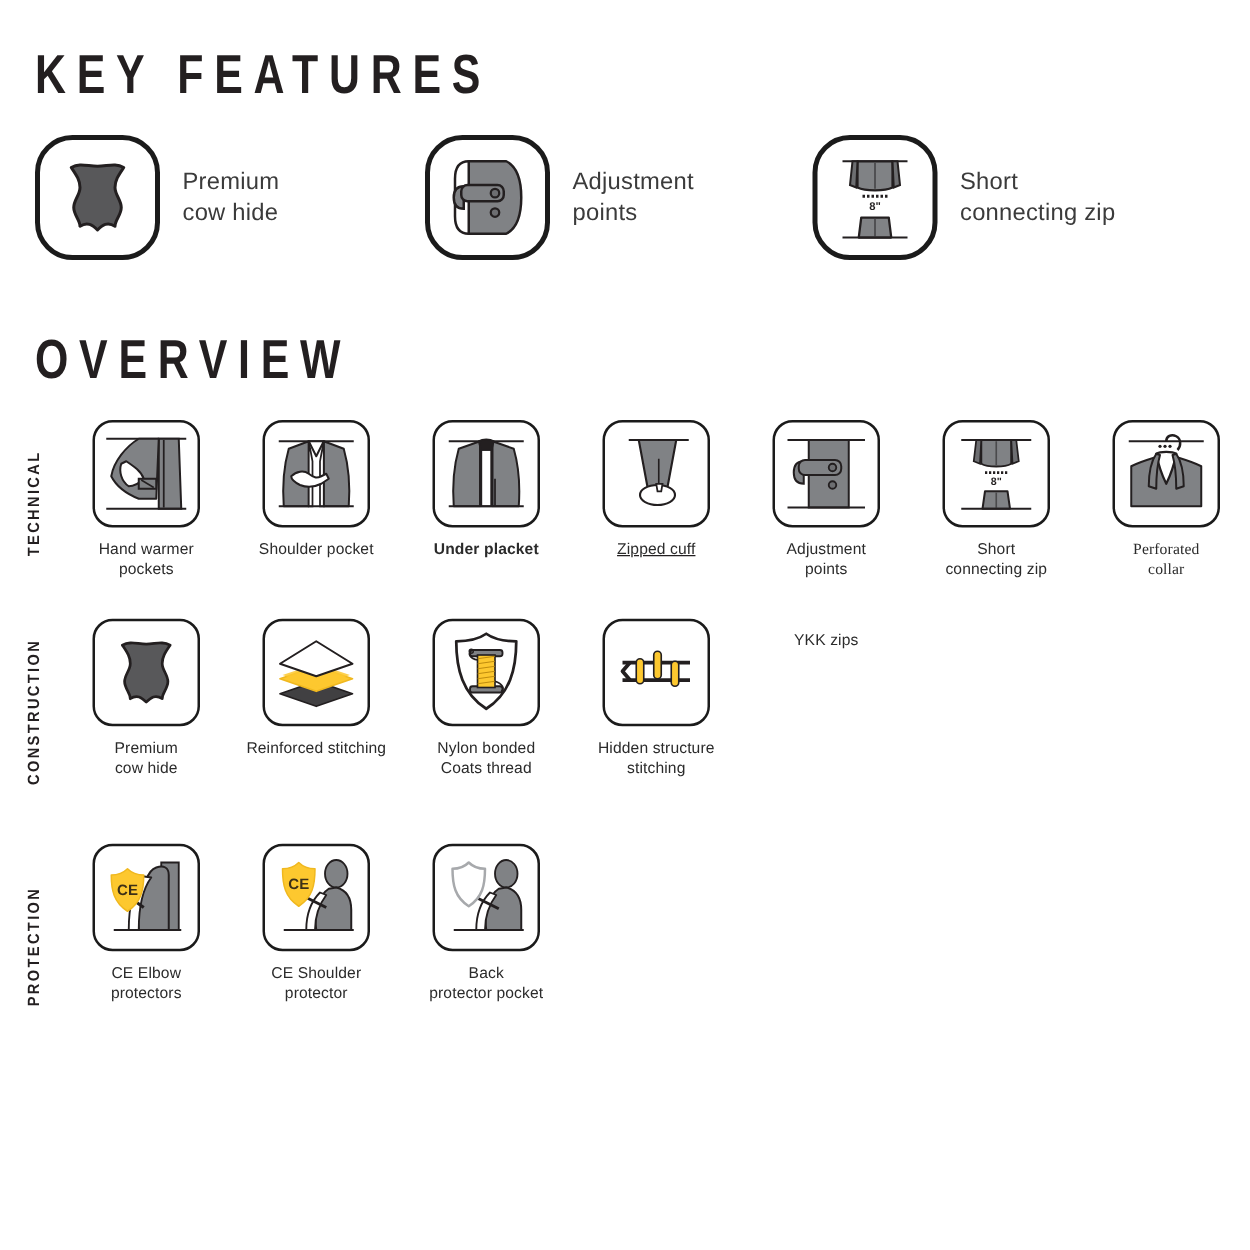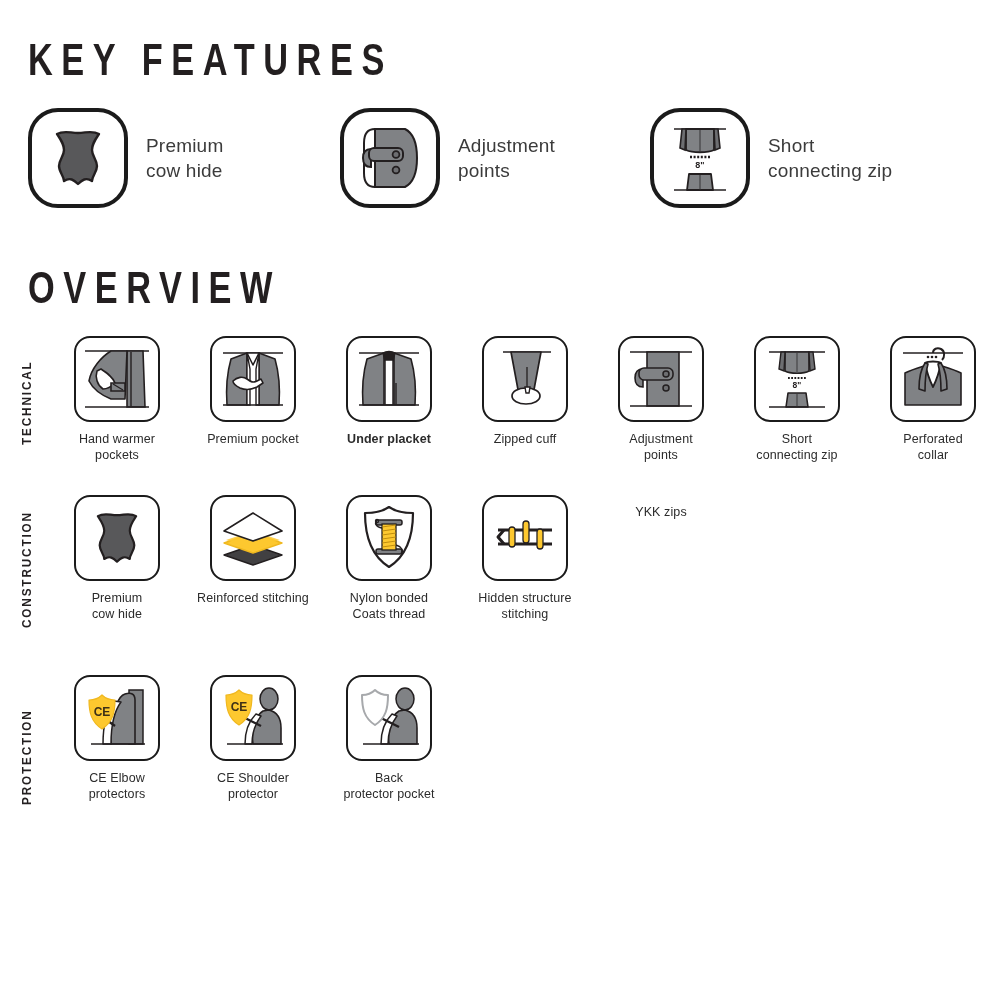--- a/index.html
+++ b/index.html
@@ -200,39 +200,39 @@
         <path d="M30 10 L14 16 C10 30 9 48 10 62 L30 62 Z" fill="#808285" stroke="#231f20" stroke-width="1.6" stroke-linejoin="round"></path>
         <path d="M42 10 L58 16 C62 30 63 48 62 62 L42 62 Z" fill="#808285" stroke="#231f20" stroke-width="1.6" stroke-linejoin="round"></path>
         <path d="M30 10 L36 22 L42 10 Z" fill="#ffffff" stroke="#231f20" stroke-width="1.6" stroke-linejoin="round"></path>
         <path d="M30 10 L33 26 L33 62 L30 62 Z" fill="#ffffff" stroke="#231f20" stroke-width="1.4"></path>
         <path d="M42 10 L39 26 L39 62 L42 62 Z" fill="#ffffff" stroke="#231f20" stroke-width="1.4"></path>
         <path d="M16 38 C20 34 26 33 30 36 C34 39 36 40 40 38 L44 36 L46 40 L40 44
                  C34 47 28 47 23 45 C19 43 16 41 16 38 Z" fill="#ffffff" stroke="#231f20" stroke-width="1.6" stroke-linejoin="round"></path>
         <line x1="6" y1="62" x2="66" y2="62" stroke="#231f20" stroke-width="1.5"></line>
       </svg>
     </div>
-    <div class="ov-label">Premium pocket</div>
+    <div class="ov-label">Shoulder pocket</div>
   </div>
 
   <div class="ov-item" style="left:329px;font-weight:bold;">
     <div class="ov-tile">
       <svg width="72" height="72" viewBox="0 0 72 72">
         <line x1="6" y1="10" x2="66" y2="10" stroke="#231f20" stroke-width="1.5"></line>
         <path d="M31 10 L14 16 C10 30 9 48 10 62 L31 62 Z" fill="#808285" stroke="#231f20" stroke-width="1.6" stroke-linejoin="round"></path>
         <path d="M41 10 L58 16 C62 30 63 48 62 62 L41 62 Z" fill="#808285" stroke="#231f20" stroke-width="1.6" stroke-linejoin="round"></path>
         <path d="M30 10 C33 8 39 8 42 10 L40 18 L32 18 Z" fill="#231f20" stroke="#231f20" stroke-width="1.4" stroke-linejoin="round"></path>
         <rect x="32" y="17" width="8" height="45" fill="#ffffff" stroke="#231f20" stroke-width="1.5"></rect>
         <line x1="43" y1="40" x2="43" y2="62" stroke="#231f20" stroke-width="1.4"></line>
         <line x1="6" y1="62" x2="66" y2="62" stroke="#231f20" stroke-width="1.5"></line>
       </svg>
     </div>
     <div class="ov-label">Under placket</div>
   </div>
 
-  <div class="ov-item" style="left:465px;">
+  <div class="ov-item" style="left:465px;text-decoration:underline;">
     <div class="ov-tile">
       <svg width="72" height="72" viewBox="0 0 72 72">
         <line x1="14" y1="9" x2="62" y2="9" stroke="#231f20" stroke-width="1.5"></line>
         <path d="M22 9 L52 9 L44 52 L30 52 Z" fill="#808285" stroke="#231f20" stroke-width="1.7" stroke-linejoin="round"></path>
         <ellipse cx="37" cy="53" rx="14" ry="8" fill="#ffffff" stroke="#231f20" stroke-width="1.7"></ellipse>
         <line x1="38" y1="24" x2="38" y2="44" stroke="#231f20" stroke-width="1.3"></line>
         <path d="M36 44 L41 44 L40 50 L37 50 Z" fill="#ffffff" stroke="#231f20" stroke-width="1.4"></path>
       </svg>
     </div>
     <div class="ov-label">Zipped cuff</div>
@@ -266,21 +266,21 @@
         <text x="36" y="45" text-anchor="middle" font-family="'Liberation Sans',sans-serif" font-size="8.5" font-weight="700" fill="#231f20">8"</text>
         <path d="M27 50 L45 50 L47 64 L25 64 Z" fill="#808285" stroke="#231f20" stroke-width="1.6" stroke-linejoin="round"></path>
         <line x1="36" y1="51" x2="36" y2="64" stroke="#4a4a4c" stroke-width="1.3"></line>
         <line x1="8" y1="64" x2="64" y2="64" stroke="#231f20" stroke-width="1.5"></line>
       </svg>
     </div>
     <div class="ov-label">Short
 connecting zip</div>
   </div>
 
-  <div class="ov-item" style="left:873px;">
+  <div class="ov-item" style="left:873px;font-family:Liberation Serif, serif;">
     <div class="ov-tile">
       <svg width="72" height="72" viewBox="0 0 72 72">
         <line x1="6" y1="10" x2="66" y2="10" stroke="#231f20" stroke-width="1.5"></line>
         <path d="M8 30 C16 26 24 24 30 22 L36 34 L42 22 C48 24 56 26 64 30 L64 62 L8 62 Z" fill="#808285" stroke="#231f20" stroke-width="1.6" stroke-linejoin="round"></path>
         <path d="M28 20 C30 30 33 38 36 44 C39 38 42 30 44 20 C41 18 31 18 28 20 Z" fill="#ffffff" stroke="#231f20" stroke-width="1.8" stroke-linejoin="round"></path>
         <path d="M28 20 C24 26 22 36 22 46 L28 48 C28 38 29 28 31 21 Z" fill="#808285" stroke="#231f20" stroke-width="1.6" stroke-linejoin="round"></path>
         <path d="M44 20 C48 26 50 36 50 46 L44 48 C44 38 43 28 41 21 Z" fill="#808285" stroke="#231f20" stroke-width="1.6" stroke-linejoin="round"></path>
         <path d="M36 10 C36 6 40 4 44 6 C48 8 48 14 45 17" fill="none" stroke="#231f20" stroke-width="2"></path>
         <circle cx="31" cy="14" r="1.3" fill="#231f20"></circle>
         <circle cx="35" cy="14" r="1.3" fill="#231f20"></circle>

